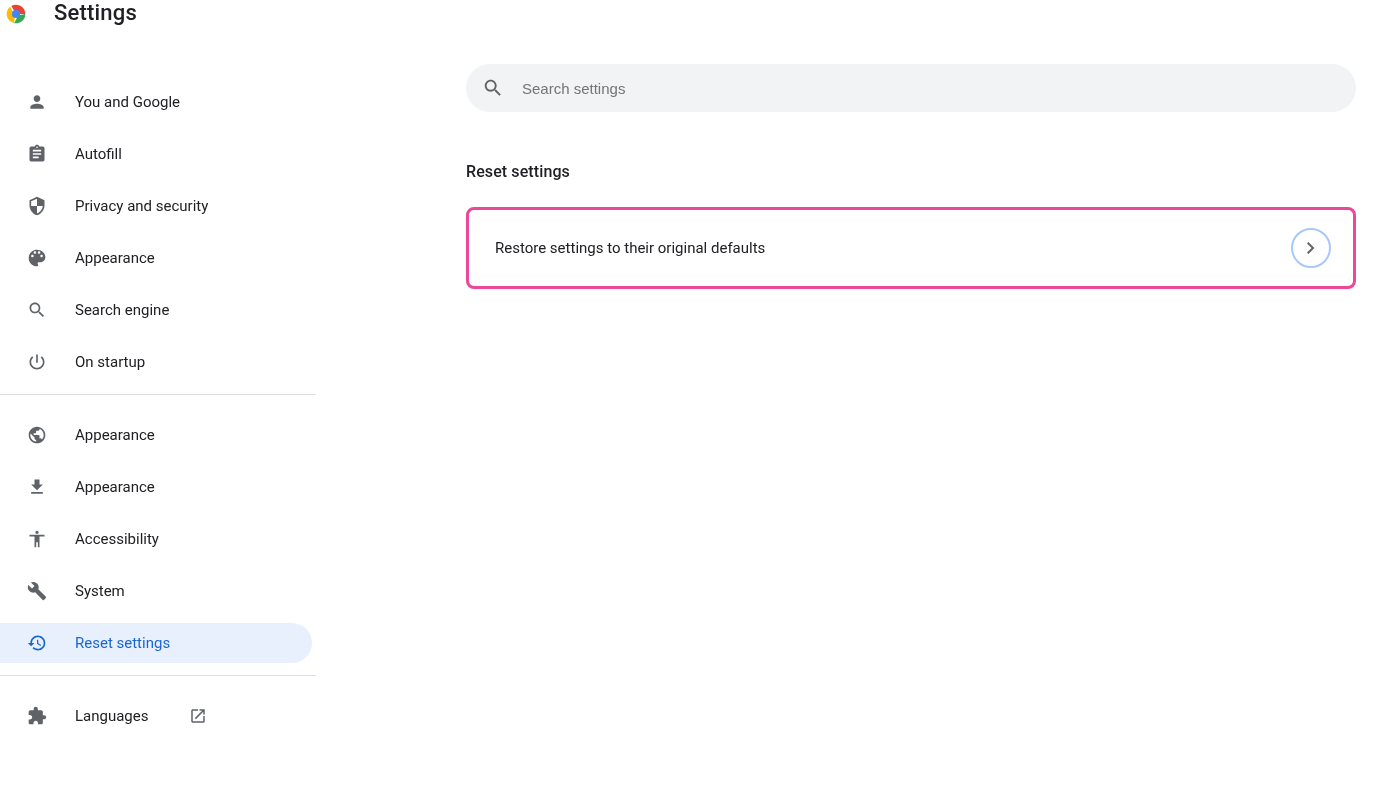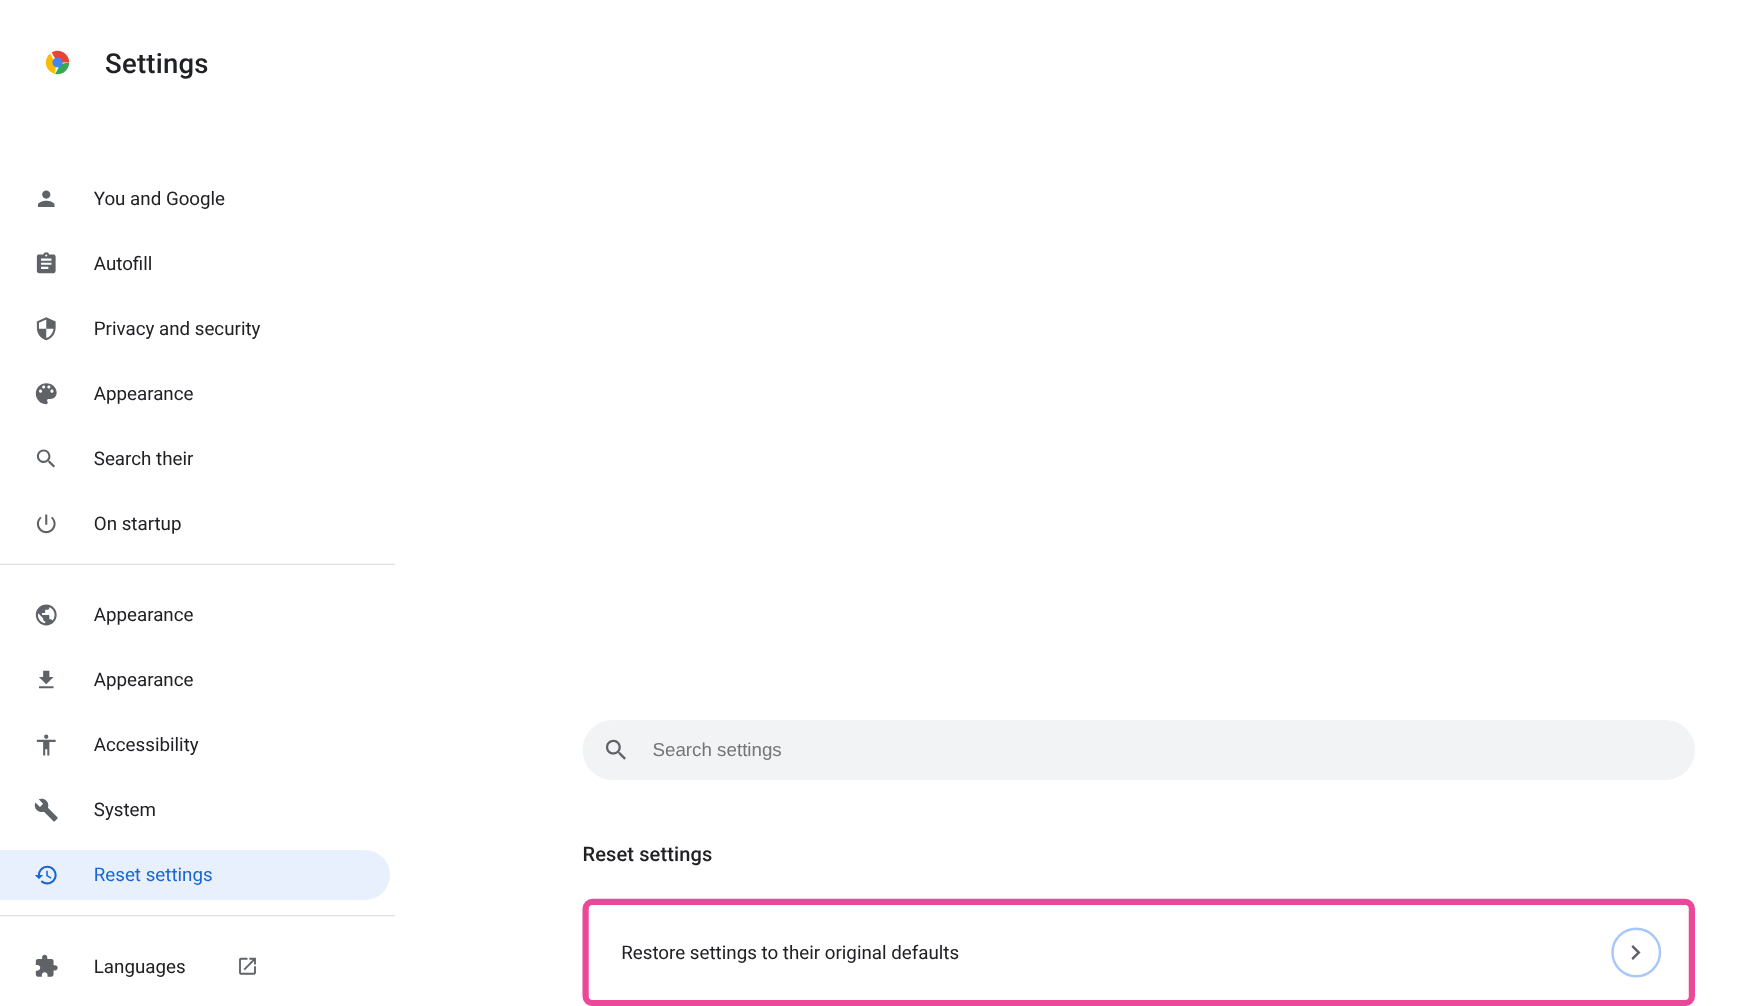--- a/index.html
+++ b/index.html
@@ -6,39 +6,38 @@
     body {
       font-family: Roboto, Arial, sans-serif;
       background: #fff;
       width: 1400px;
       height: 805px;
       overflow: hidden;
       color: #202124;
     }
     .header {
       display: flex;
-      align-items: flex-end;
+      align-items: flex-start;
       height: 64px;
-      padding-left: 32px;
+      padding-left: 2px;
       gap: 24px;
     }
     .chrome-logo {
       width: 28px; height: 28px;
       position: relative;
     }
     .page-title {
       font-size: 22px;
       font-weight: 500;
       letter-spacing: 0.2px;
     }
 
     .container {
       display: flex;
       height: calc(100% - 64px);
-      align-items: flex-end;
     }
 
     .sidebar {
       width: 316px;
       padding-top: 18px;
       overflow-y: auto;
     }
 
     .nav-item {
       display: flex;
@@ -106,21 +105,21 @@
       font-size: 16px;
       font-weight: 500;
       color: #202124;
       letter-spacing: 0.1px;
     }
 
     .card {
       margin-top: 26px;
       max-width: 890px;
       background: #fff;
-      border: 5px solid #ec4899;
+      border: 3px solid #ec4899;
       border-radius: 8px;
       display: flex;
       align-items: center;
       justify-content: space-between;
       padding: 18px 22px 18px 26px;
       box-shadow: 0 1px 2px rgba(0,0,0,0.03);
     }
     .card-label { font-size: 15px; color: #202124; }
 
     .card-arrow {
@@ -188,21 +187,21 @@
       </span>
       <span>Appearance</span>
     </div>
 
     <div class="nav-item">
       <span class="icon">
         <svg viewBox="0 0 24 24">
             <path d="M15.5 14h-.79l-.28-.27C15.41 12.59 16 11.11 16 9.5 16 5.91 13.09 3 9.5 3S3 5.91 3 9.5 5.91 16 9.5 16c1.61 0 3.09-.59 4.23-1.57l.27.28v.79l5 4.99L20.49 19l-4.99-5zm-6 0C7.01 14 5 11.99 5 9.5S7.01 5 9.5 5 14 7.01 14 9.5 11.99 14 9.5 14z"></path>
           </svg>
       </span>
-      <span>Search their</span>
+      <span>Search engine</span>
     </div>
 
 
     <div class="nav-item">
       <span class="icon">
         <svg viewBox="0 0 24 24">
             <path d="M13 3h-2v10h2V3zm4.83 2.17l-1.42 1.42C17.99 7.86 19 9.81 19 12c0 3.87-3.13 7-7 7s-7-3.13-7-7c0-2.19 1.01-4.14 2.58-5.42L6.17 5.17C4.23 6.82 3 9.26 3 12c0 4.97 4.03 9 9 9s9-4.03 9-9c0-2.74-1.23-5.18-3.17-6.83z"></path>
           </svg>
       </span>
       <span>On startup</span>

